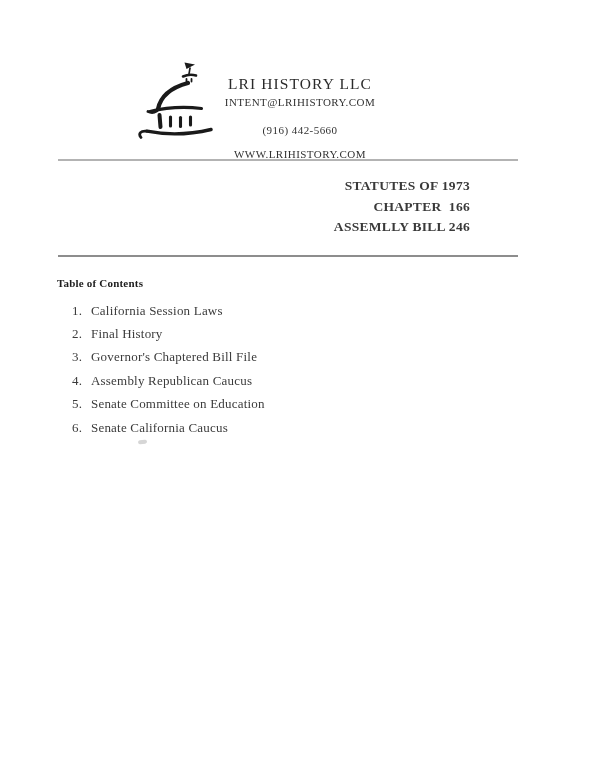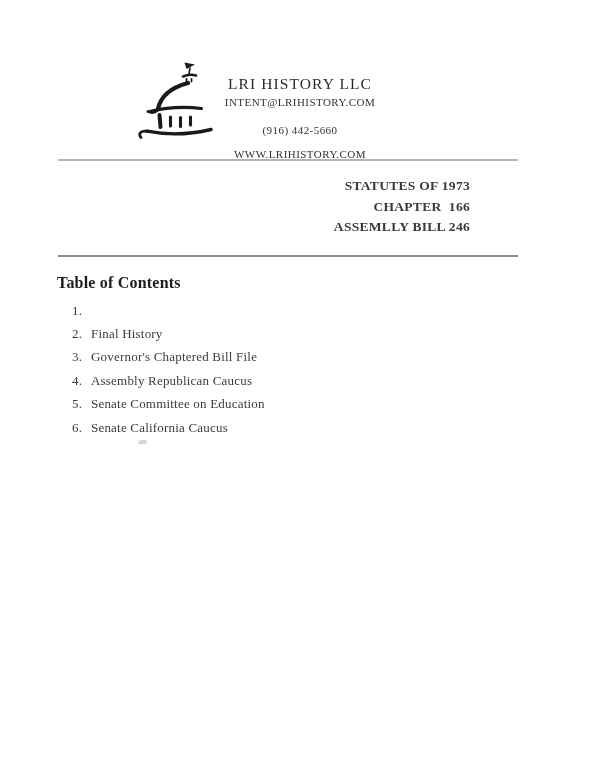--- a/index.html
+++ b/index.html
@@ -77,21 +77,21 @@
     color: #3a3a3a;
     letter-spacing: 0.3px;
   }
   .ref-line { white-space: pre; }
 
   
   .toc-title {
     position: absolute;
     left: 57px; top: 274px;
     font-weight: 700;
-    font-size: 16px;
+    font-size: 11px;
     line-height: 18px;
     color: #1d1d1d;
     letter-spacing: 0.2px;
   }
   .toc-list {
     position: absolute;
     left: 72px; top: 299px;
     font-size: 13px;
     color: #3b3b3b;
   }
@@ -163,20 +163,21 @@
     <div class="ref-line">ASSEMLLY BILL 246</div>
   </div>
 
   <div class="rule-2"></div>
 
   <div class="toc-title">Table of Contents</div>
 
   <div class="toc-list">
     <div class="toc-row">
       <span class="toc-num">1.</span>
+      <span class="toc-label">California Session Laws</span>
     </div>
     <div class="toc-row">
       <span class="toc-num">2.</span>
       <span class="toc-label">Final History</span>
     </div>
     <div class="toc-row">
       <span class="toc-num">3.</span>
       <span class="toc-label">Governor's Chaptered Bill File</span>
     </div>
     <div class="toc-row">

